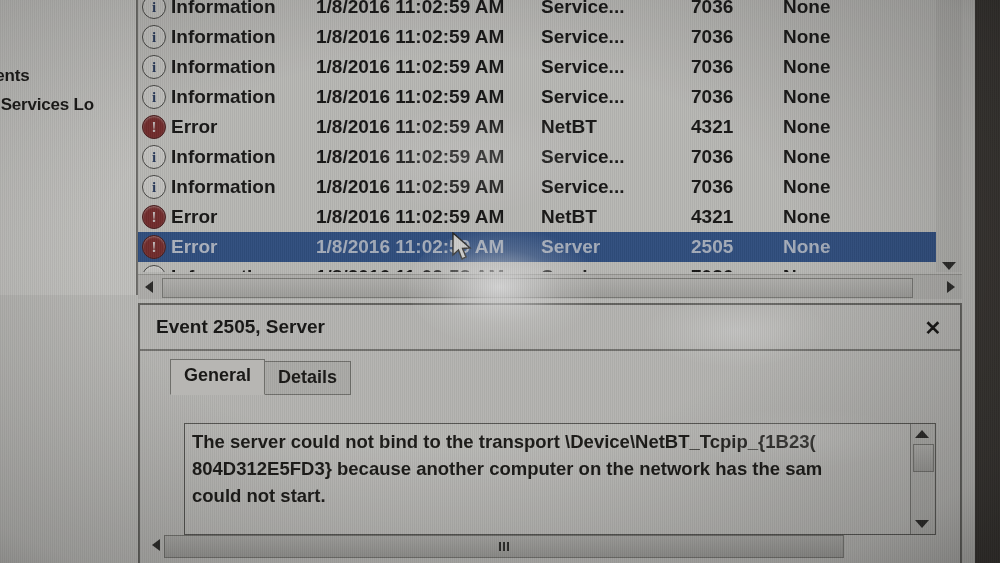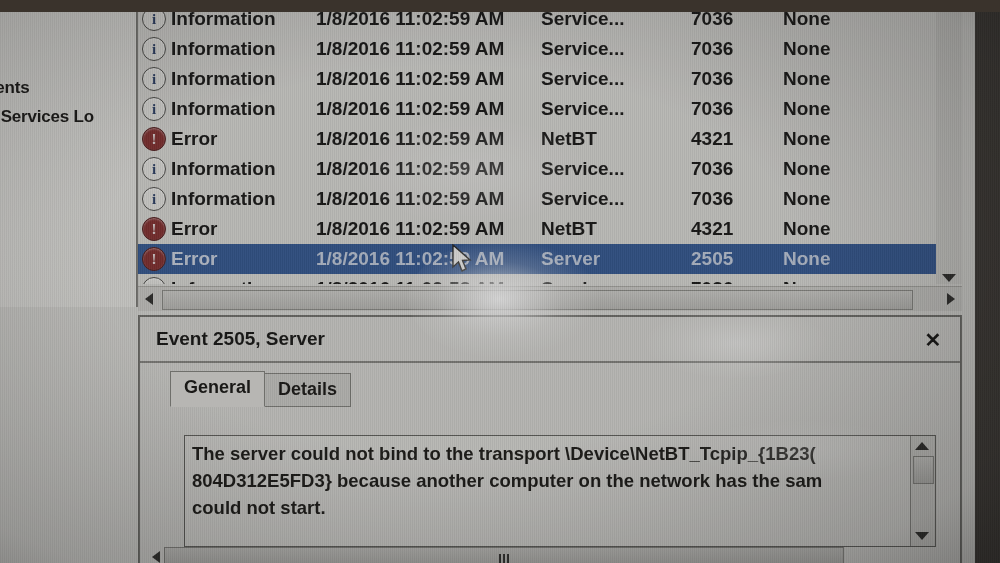--- a/index.html
+++ b/index.html
@@ -7,21 +7,20 @@
     width:1000px;height:563px;overflow:hidden;
     background:#3a332c;
     font-family:"Liberation Sans", sans-serif;
     position:relative;
   }
 
   
   #photo{
     position:absolute;inset:0;
     filter:saturate(0.55) contrast(0.92) brightness(0.88);
-    margin-top:12px;
   }
 
   
   .bezel{position:absolute;background:#3c352d;}
 
   
   .screen{
     position:absolute;left:0;top:0;width:975px;height:563px;
     background:#d8d7d0;
   }

